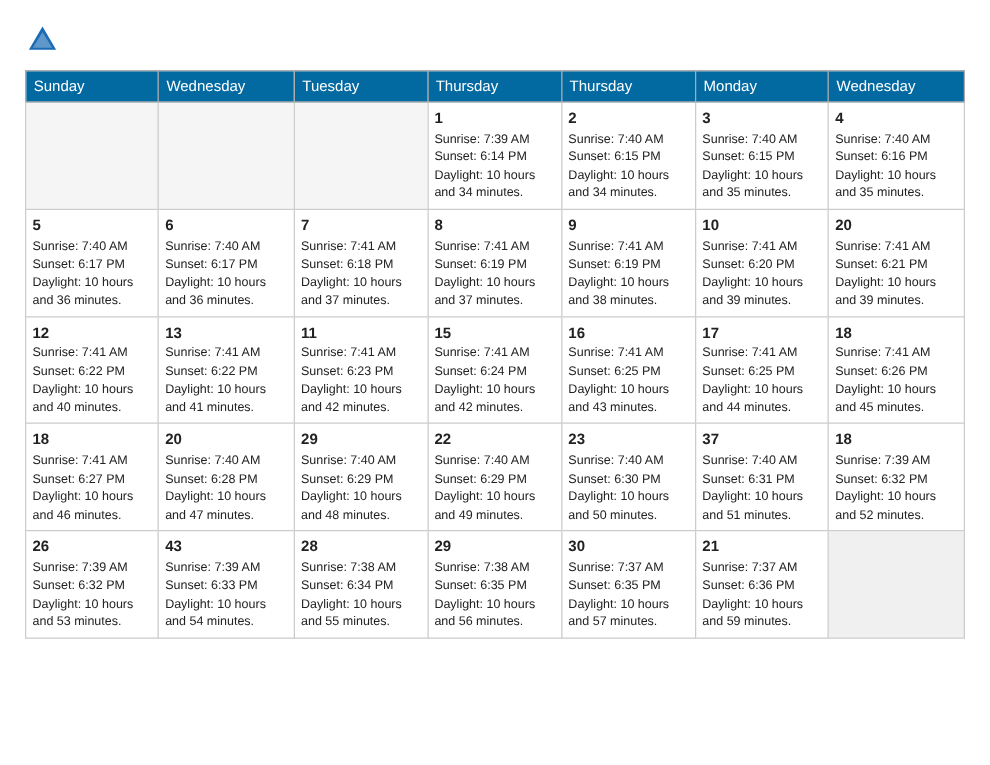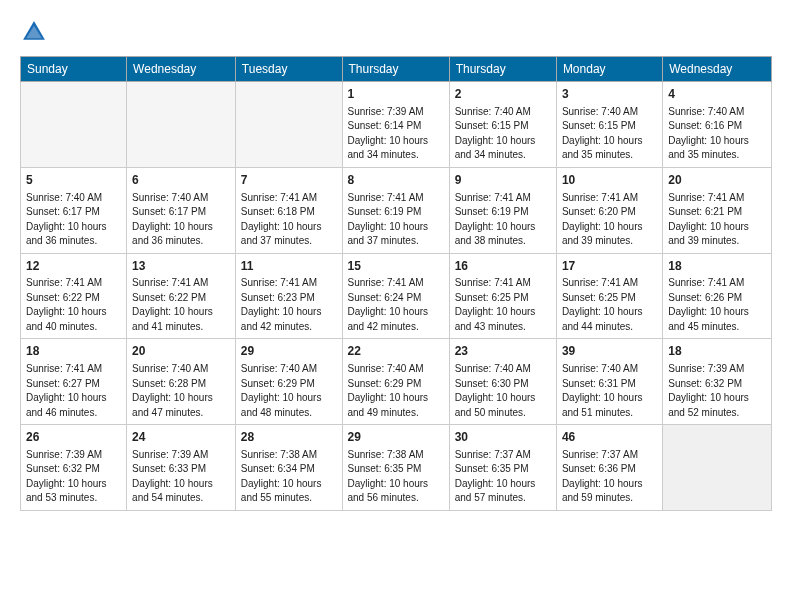--- a/index.html
+++ b/index.html
@@ -225,50 +225,50 @@
           </td>
           <td>
             <span class="day-num">22</span>
             <div class="day-info">Sunrise: 7:40 AM<br>Sunset: 6:29 PM<br>Daylight: 10 hours<br>and 49 minutes.</div>
           </td>
           <td>
             <span class="day-num">23</span>
             <div class="day-info">Sunrise: 7:40 AM<br>Sunset: 6:30 PM<br>Daylight: 10 hours<br>and 50 minutes.</div>
           </td>
           <td>
-            <span class="day-num">39</span>
+            <span class="day-num">37</span>
             <div class="day-info">Sunrise: 7:40 AM<br>Sunset: 6:31 PM<br>Daylight: 10 hours<br>and 51 minutes.</div>
           </td>
           <td>
             <span class="day-num">18</span>
             <div class="day-info">Sunrise: 7:39 AM<br>Sunset: 6:32 PM<br>Daylight: 10 hours<br>and 52 minutes.</div>
           </td>
         </tr>
         <tr>
           <td>
             <span class="day-num">26</span>
             <div class="day-info">Sunrise: 7:39 AM<br>Sunset: 6:32 PM<br>Daylight: 10 hours<br>and 53 minutes.</div>
           </td>
           <td>
-            <span class="day-num">24</span>
+            <span class="day-num">43</span>
             <div class="day-info">Sunrise: 7:39 AM<br>Sunset: 6:33 PM<br>Daylight: 10 hours<br>and 54 minutes.</div>
           </td>
           <td>
             <span class="day-num">28</span>
             <div class="day-info">Sunrise: 7:38 AM<br>Sunset: 6:34 PM<br>Daylight: 10 hours<br>and 55 minutes.</div>
           </td>
           <td>
             <span class="day-num">29</span>
             <div class="day-info">Sunrise: 7:38 AM<br>Sunset: 6:35 PM<br>Daylight: 10 hours<br>and 56 minutes.</div>
           </td>
           <td>
             <span class="day-num">30</span>
             <div class="day-info">Sunrise: 7:37 AM<br>Sunset: 6:35 PM<br>Daylight: 10 hours<br>and 57 minutes.</div>
           </td>
           <td>
-            <span class="day-num">46</span>
+            <span class="day-num">21</span>
             <div class="day-info">Sunrise: 7:37 AM<br>Sunset: 6:36 PM<br>Daylight: 10 hours<br>and 59 minutes.</div>
           </td>
           <td class="empty shaded"></td>
         </tr>
       </tbody>
   </table>
 </div>
 
 </body></html>

